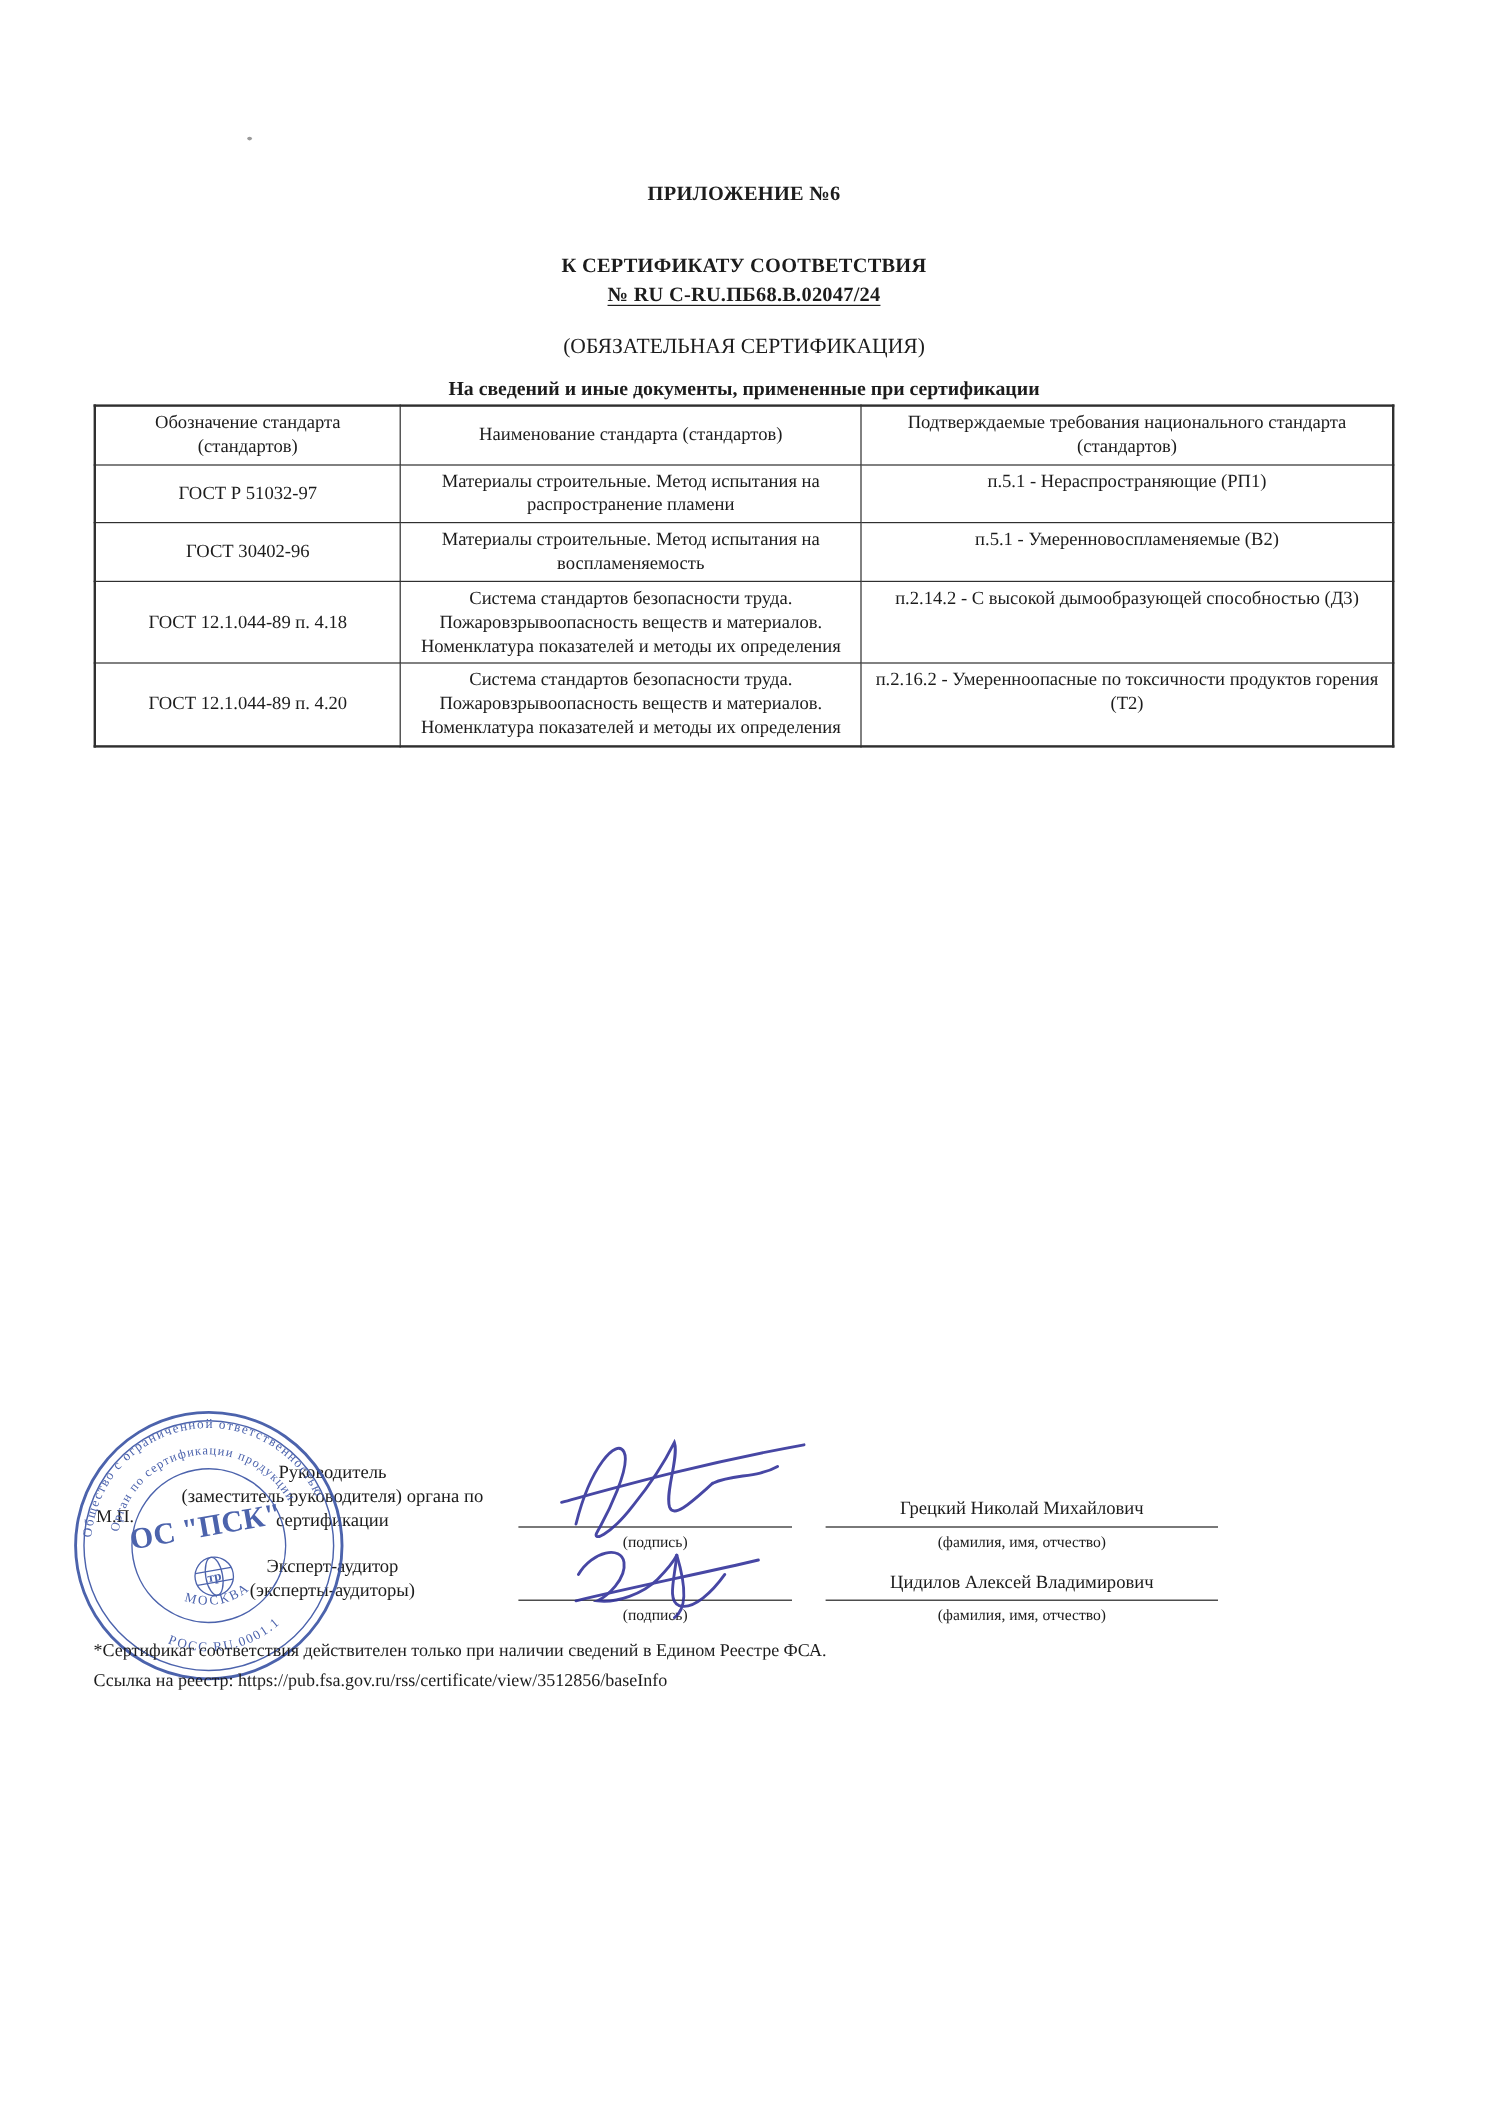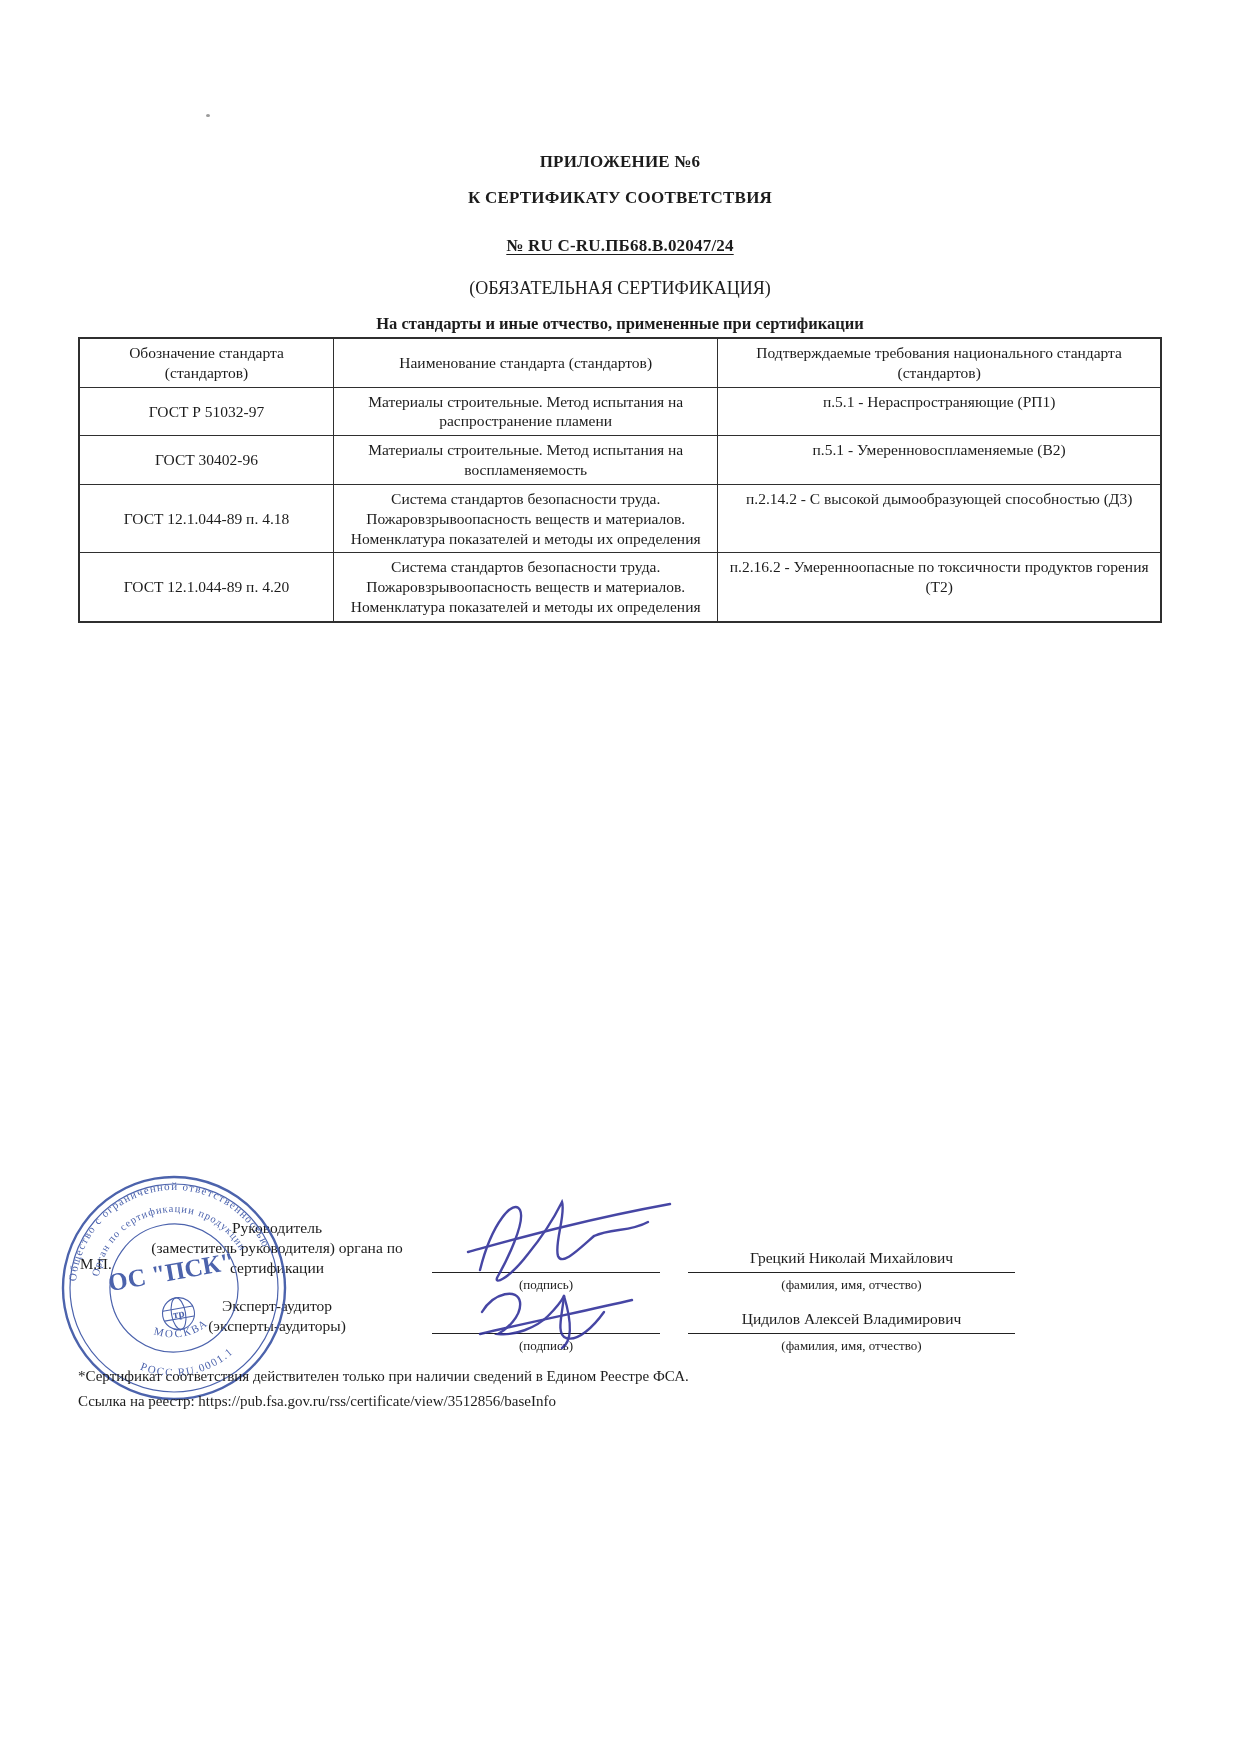--- a/index.html
+++ b/index.html
@@ -45,24 +45,24 @@
                   border-radius:50%; }
 </style>
 </head>
 <body>
 
 <div class="page">
 
   <div class="artifact-dot" style="left:206px; top:114px;"></div>
 
   <div class="centered h-bold" style="top:152px;">ПРИЛОЖЕНИЕ №6</div>
-  <div class="centered h-bold" style="top:188px;">К СЕРТИФИКАТУ СООТВЕТСТВИЯ</div>
+  <div class="centered h-bold" style="top:212px;">К СЕРТИФИКАТУ СООТВЕТСТВИЯ</div>
   <div class="centered h-bold underlined" style="top:236px;">№ RU C-RU.ПБ68.В.02047/24</div>
   <div class="centered h-reg" style="top:278px;">(ОБЯЗАТЕЛЬНАЯ СЕРТИФИКАЦИЯ)</div>
-  <div class="centered caption" style="top:314px;">На стандарты и иные отчество, примененные при сертификации</div>
+  <div class="centered caption" style="top:314px;">На сведений и иные документы, примененные при сертификации</div>
 
   <table class="standards">
     <colgroup>
       <col style="width:255px">
         <col style="width:385px">
         <col style="width:444px">
     </colgroup>
     <thead>
       <tr>
         <th>Обозначение стандарта (стандартов)</th>

